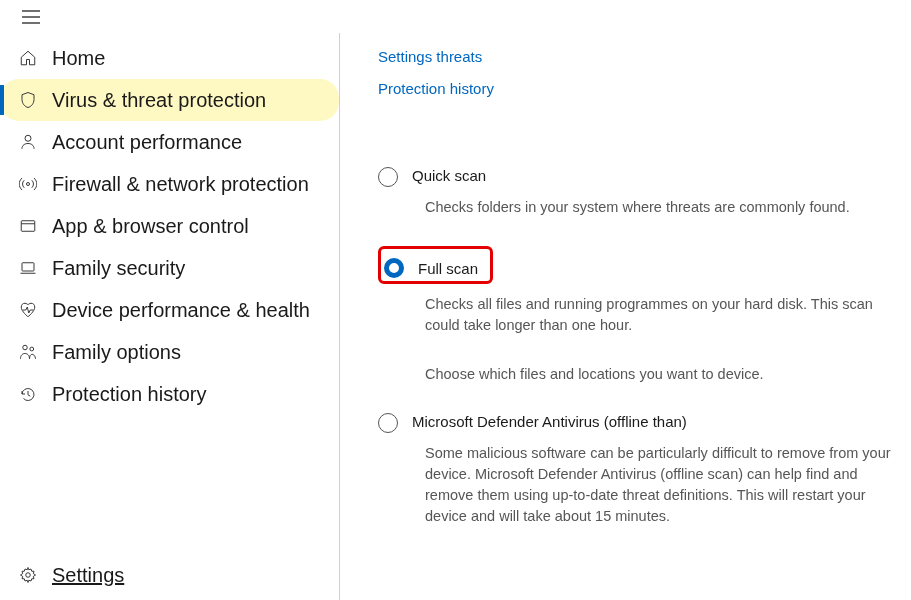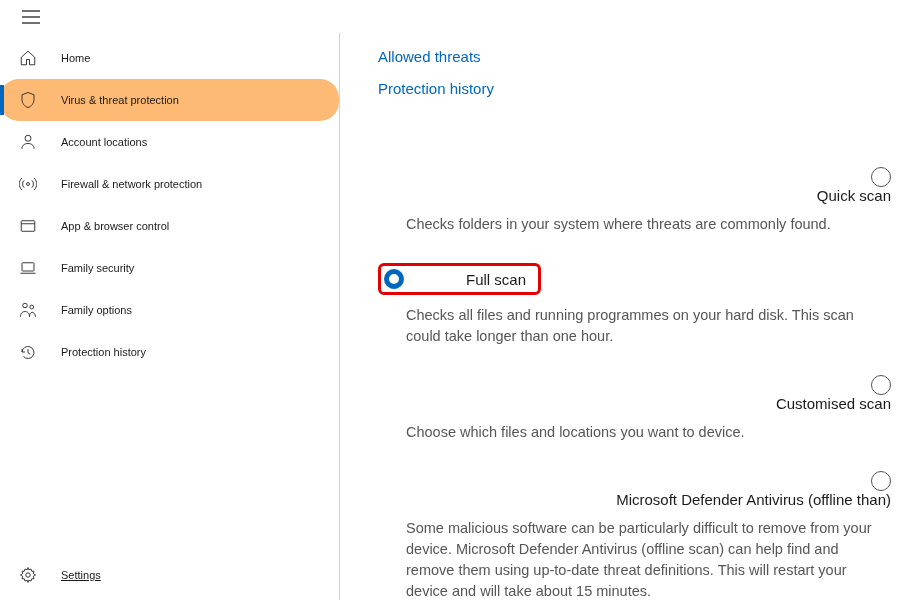--- a/index.html
+++ b/index.html
@@ -45,21 +45,21 @@
     }
     .nav-item {
       display: flex;
       align-items: center;
       height: 42px;
       padding-left: 18px;
       cursor: pointer;
       position: relative;
     }
     .nav-item.selected {
-      background: #fdba74;
+      background: #fef9c3;
       border-radius: 19px;
     }
     .nav-item.selected::before {
       content: "";
       position: absolute;
       left: 0;
       top: 6px;
       bottom: 6px;
       width: 4px;
       background: #0067c0;
@@ -73,22 +73,22 @@
       color: #333;
     }
     .nav-icon svg {
       width: 18px;
       height: 18px;
       stroke: #333;
       stroke-width: 1.3;
       fill: none;
     }
     .nav-label {
-      margin-left: 23px;
-      font-size: 11px;
+      margin-left: 14px;
+      font-size: 20px;
       color: #1a1a1a;
     }
     .sidebar-bottom {
       padding-bottom: 4px;
       text-decoration: underline;
     }
     .main {
       flex: 1;
       padding: 8px 20px 20px 38px;
       overflow-y: auto;
@@ -100,22 +100,21 @@
       line-height: 32px;
     }
     .options {
       margin-top: 62px;
     }
     .option {
       margin-bottom: 28px;
     }
     .option-head {
       display: flex;
-      align-items: flex-end;
-      flex-direction: column;
+      align-items: flex-start;
     }
     .radio {
       width: 20px;
       height: 20px;
       border: 1.5px solid #555;
       border-radius: 50%;
       flex-shrink: 0;
       cursor: pointer;
       position: relative;
     }
@@ -132,34 +131,33 @@
       background: #fff;
       border-radius: 50%;
       transform: translate(-50%, -50%);
     }
     .option-title {
       margin-left: 14px;
       font-size: 15px;
       color: #1a1a1a;
     }
     .option-desc {
-      margin-left: 28px;
+      margin-left: 47px;
       margin-top: 10px;
       font-size: 14.5px;
       color: #565656;
       line-height: 1.45;
       max-width: 470px;
     }
     .highlight-box {
       display: inline-flex;
       align-items: center;
       border: 3px solid #e30000;
       border-radius: 6px;
-      padding: 3px 12px 3px 3px;
-      gap: 48px;
+      padding: 9px 12px 3px 3px;
     }
   </style>
 </head>
 <body>
 
 <div class="hamburger">
   <svg viewBox="0 0 18 14">
       <line x1="0" y1="1" x2="18" y2="1" stroke="#333" stroke-width="1.4"></line>
       <line x1="0" y1="7" x2="18" y2="7" stroke="#333" stroke-width="1.4"></line>
       <line x1="0" y1="13" x2="18" y2="13" stroke="#333" stroke-width="1.4"></line>
@@ -188,21 +186,21 @@
         <span class="nav-label">Virus &amp; threat protection</span>
       </div>
 
       <div class="nav-item">
         <span class="nav-icon">
           <svg viewBox="0 0 24 24">
               <circle cx="12" cy="7" r="4"></circle>
               <path d="M4 21 C4 16 8 14 12 14 C16 14 20 16 20 21"></path>
             </svg>
         </span>
-        <span class="nav-label">Account locations</span>
+        <span class="nav-label">Account performance</span>
       </div>
 
       <div class="nav-item">
         <span class="nav-icon">
           <svg viewBox="0 0 24 24">
               <circle cx="12" cy="12" r="2"></circle>
               <path d="M7 7 C4 10 4 14 7 17"></path>
               <path d="M17 7 C20 10 20 14 17 17"></path>
               <path d="M4 4 C-1 9 -1 15 4 20"></path>
               <path d="M20 4 C25 9 25 15 20 20"></path>
@@ -224,20 +222,29 @@
       <div class="nav-item">
         <span class="nav-icon">
           <svg viewBox="0 0 24 24">
               <rect x="4" y="5" width="16" height="11" rx="1"></rect>
               <line x1="2" y1="19" x2="22" y2="19"></line>
             </svg>
         </span>
         <span class="nav-label">Family security</span>
       </div>
 
+      <div class="nav-item">
+        <span class="nav-icon">
+          <svg viewBox="0 0 24 24">
+              <path d="M12 21 C12 21 3 14 3 8 C3 5 5 3 8 3 C10 3 12 5 12 5 C12 5 14 3 16 3 C19 3 21 5 21 8 C21 14 12 21 12 21 Z"></path>
+              <polyline points="5,12 9,12 11,8 13,16 15,12 19,12"></polyline>
+            </svg>
+        </span>
+        <span class="nav-label">Device performance &amp; health</span>
+      </div>
 
       <div class="nav-item">
         <span class="nav-icon">
           <svg viewBox="0 0 24 24">
               <circle cx="8" cy="6" r="3"></circle>
               <circle cx="17" cy="8" r="2.5"></circle>
               <path d="M2 21 C2 16 5 14 8 14 C11 14 14 16 14 21"></path>
               <path d="M14 21 C14 17 16 15 17.5 15 C19 15 22 17 22 21"></path>
             </svg>
         </span>
@@ -263,21 +270,21 @@
               <circle cx="12" cy="12" r="3"></circle>
               <path d="M12 2 L13 5 L16 4 L17 7 L20 7 L19 10 L22 12 L19 14 L20 17 L17 17 L16 20 L13 19 L12 22 L11 19 L8 20 L7 17 L4 17 L5 14 L2 12 L5 10 L4 7 L7 7 L8 4 L11 5 Z"></path>
             </svg>
         </span>
         <span class="nav-label">Settings</span>
       </div>
     </div>
   </div>
 
   <div class="main">
-    <div class="link">Allowed threats</div>
+    <div class="link">Settings threats</div>
     <div class="link">Protection history</div>
 
     <div class="options">
 
       <div class="option">
         <div class="option-head">
           <div class="radio"></div>
           <div class="option-title">Quick scan</div>
         </div>
         <div class="option-desc">Checks folders in your system where threats are commonly found.</div>
@@ -285,24 +292,20 @@
 
       <div class="option">
         <div class="highlight-box">
           <div class="radio checked"></div>
           <div class="option-title">Full scan</div>
         </div>
         <div class="option-desc">Checks all files and running programmes on your hard disk. This scan could take longer than one hour.</div>
       </div>
 
       <div class="option">
-        <div class="option-head">
-          <div class="radio"></div>
-          <div class="option-title">Customised scan</div>
-        </div>
         <div class="option-desc">Choose which files and locations you want to device.</div>
       </div>
 
       <div class="option">
         <div class="option-head">
           <div class="radio"></div>
           <div class="option-title">Microsoft Defender Antivirus (offline than)</div>
         </div>
         <div class="option-desc">Some malicious software can be particularly difficult to remove from your device. Microsoft Defender Antivirus (offline scan) can help find and remove them using up-to-date threat definitions. This will restart your device and will take about 15 minutes.</div>
       </div>

